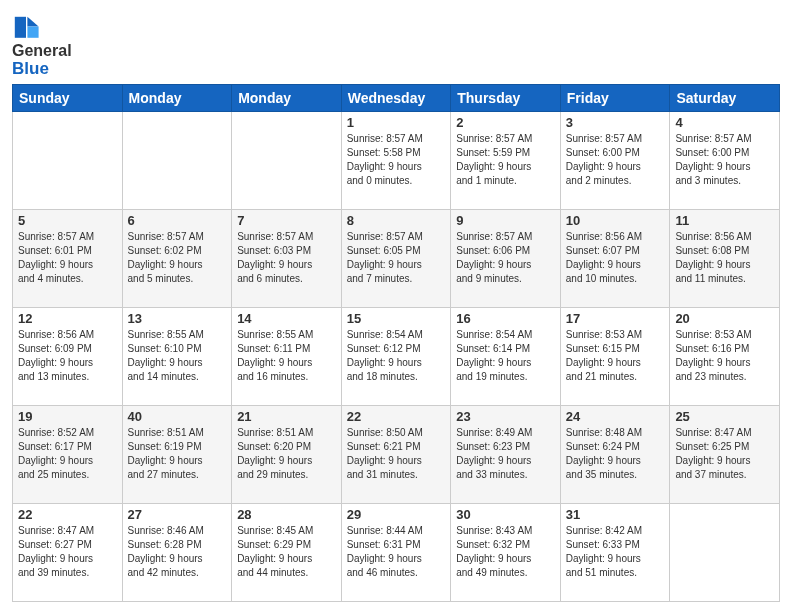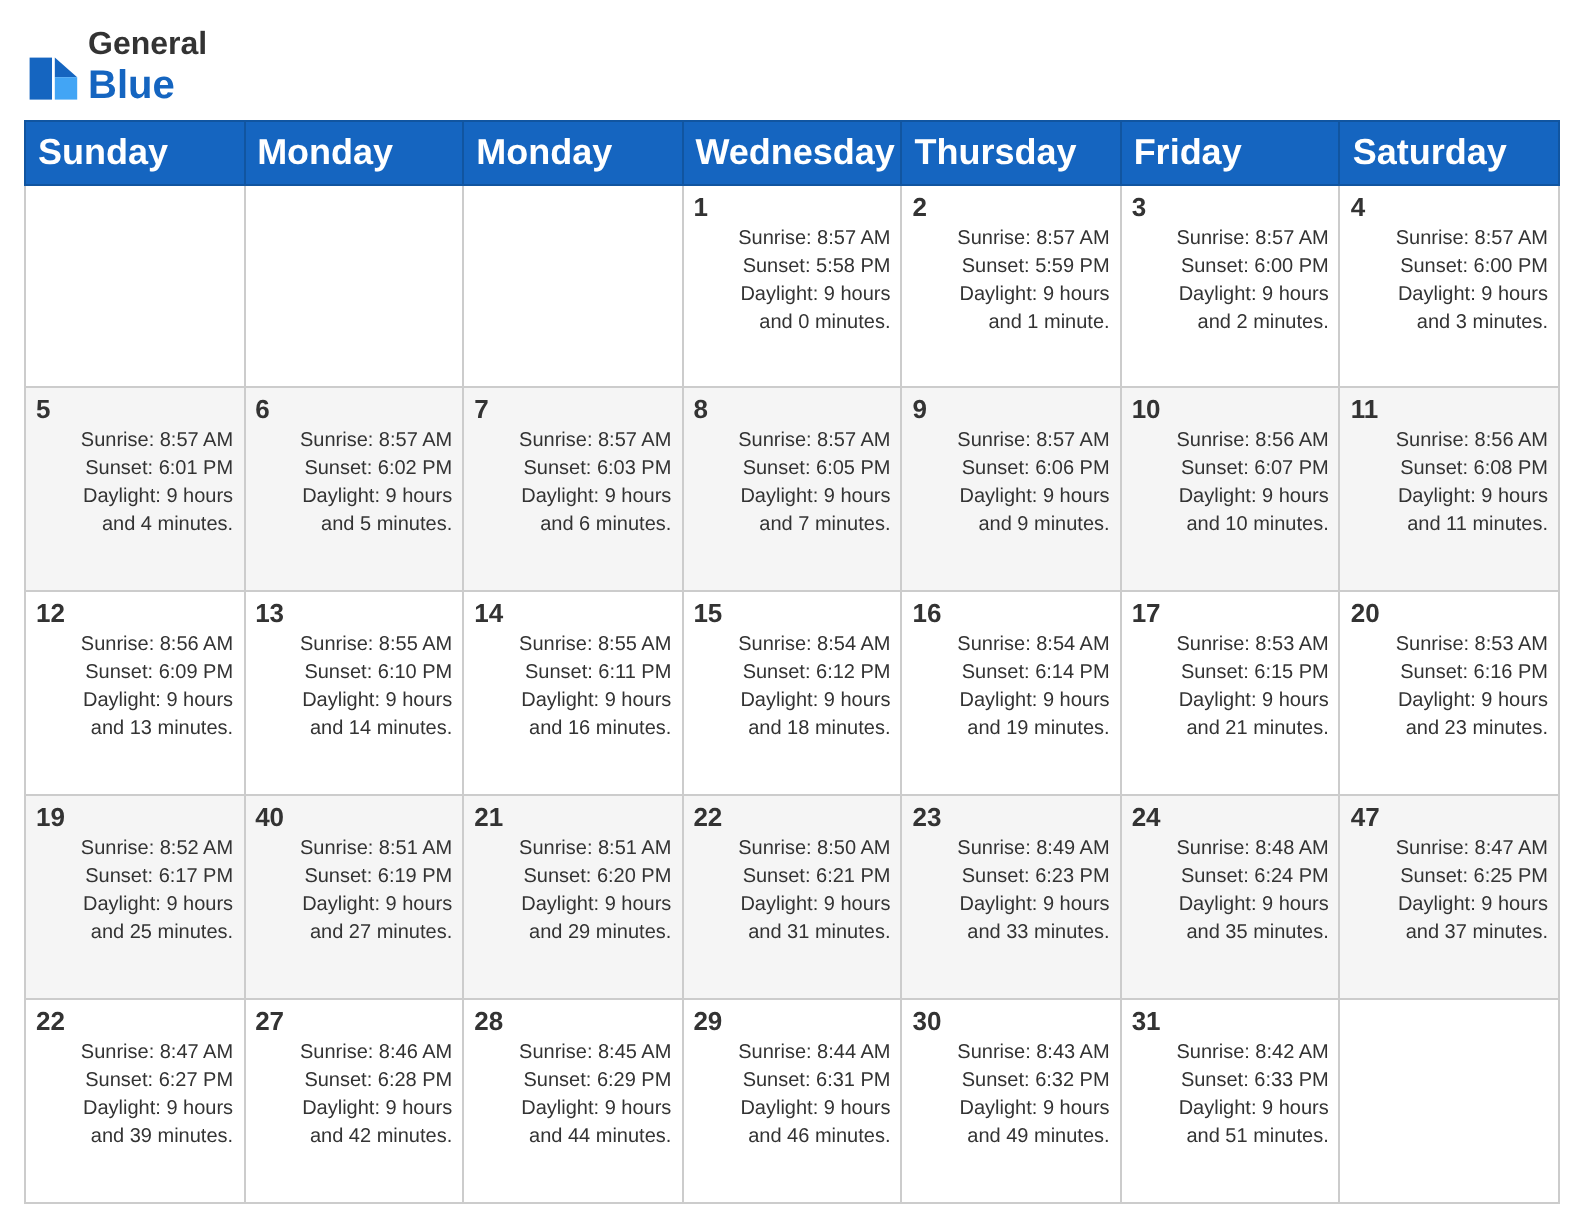--- a/index.html
+++ b/index.html
@@ -18,22 +18,23 @@
       flex-direction: column;
     }
     .header {
       display: flex;
       justify-content: space-between;
       align-items: flex-start;
       margin-bottom: 6px;
     }
     .logo {
       display: flex;
-      align-items: flex-end;
+      align-items: flex-start;
       margin-top: 4px;
+      flex-direction: column;
     }
     .logo-icon {
       width: 28px;
       height: 28px;
       margin-right: 4px;
     }
     .title-block {
       text-align: right;
     }
     .month-title {
@@ -51,42 +52,41 @@
       border: 1px solid #ccc;
       border-collapse: collapse;
       width: 100%;
       table-layout: fixed;
     }
     .calendar th {
       background: #1565c0;
       color: #fff;
       text-align: left;
       padding: 5px 6px;
-      font-size: 18px;
+      font-size: 14px;
       border: 1px solid #1155a0;
     }
     .calendar td {
       vertical-align: top;
       border: 1px solid #ccc;
       padding: 3px 5px;
       font-size: 10px;
       color: #333;
       height: 88px;
     }
     .day-num {
       font-size: 13px;
       font-weight: bold;
       display: block;
       margin-bottom: 2px;
     }
     .day-info {
       font-size: 10px;
       line-height: 1.4;
       color: #333;
-      text-align: right;
     }
     .empty-cell {
       background: #f9f9f9;
     }
     tr:nth-child(even) td {
       background: #f5f5f5;
     }
     tr:nth-child(odd) td {
       background: #fff;
     }
@@ -101,21 +101,21 @@
 <div class="page">
   <div class="header">
     <div class="logo">
       <svg class="logo-icon" viewBox="0 0 40 40">
         <polygon points="22,4 38,18 22,18" fill="#1565c0"></polygon>
         <polygon points="22,18 38,18 38,34 22,34" fill="#42a5f5"></polygon>
         <rect x="4" y="4" width="16" height="30" fill="#1565c0"></rect>
       </svg>
       <div>
         <div style="font-size:16px;font-weight:bold;color:#333;line-height:1.1;">General</div>
-        <div style="font-size:20px;font-weight:bold;color:#1565c0;line-height:1.1;">Blue</div>
+        <div style="font-size:17px;font-weight:bold;color:#1565c0;line-height:1.1;">Blue</div>
       </div>
     </div>
     <div class="title-block">
       <div class="month-title"></div>
       <div class="location"></div>
     </div>
   </div>
 
   <table class="calendar">
     <thead>
@@ -230,21 +230,21 @@
           </td>
           <td>
             <span class="day-num">23</span>
             <div class="day-info">Sunrise: 8:49 AM<br>Sunset: 6:23 PM<br>Daylight: 9 hours<br>and 33 minutes.</div>
           </td>
           <td>
             <span class="day-num">24</span>
             <div class="day-info">Sunrise: 8:48 AM<br>Sunset: 6:24 PM<br>Daylight: 9 hours<br>and 35 minutes.</div>
           </td>
           <td>
-            <span class="day-num">47</span>
+            <span class="day-num">25</span>
             <div class="day-info">Sunrise: 8:47 AM<br>Sunset: 6:25 PM<br>Daylight: 9 hours<br>and 37 minutes.</div>
           </td>
         </tr>
         <tr>
           <td>
             <span class="day-num">22</span>
             <div class="day-info">Sunrise: 8:47 AM<br>Sunset: 6:27 PM<br>Daylight: 9 hours<br>and 39 minutes.</div>
           </td>
           <td>
             <span class="day-num">27</span>

